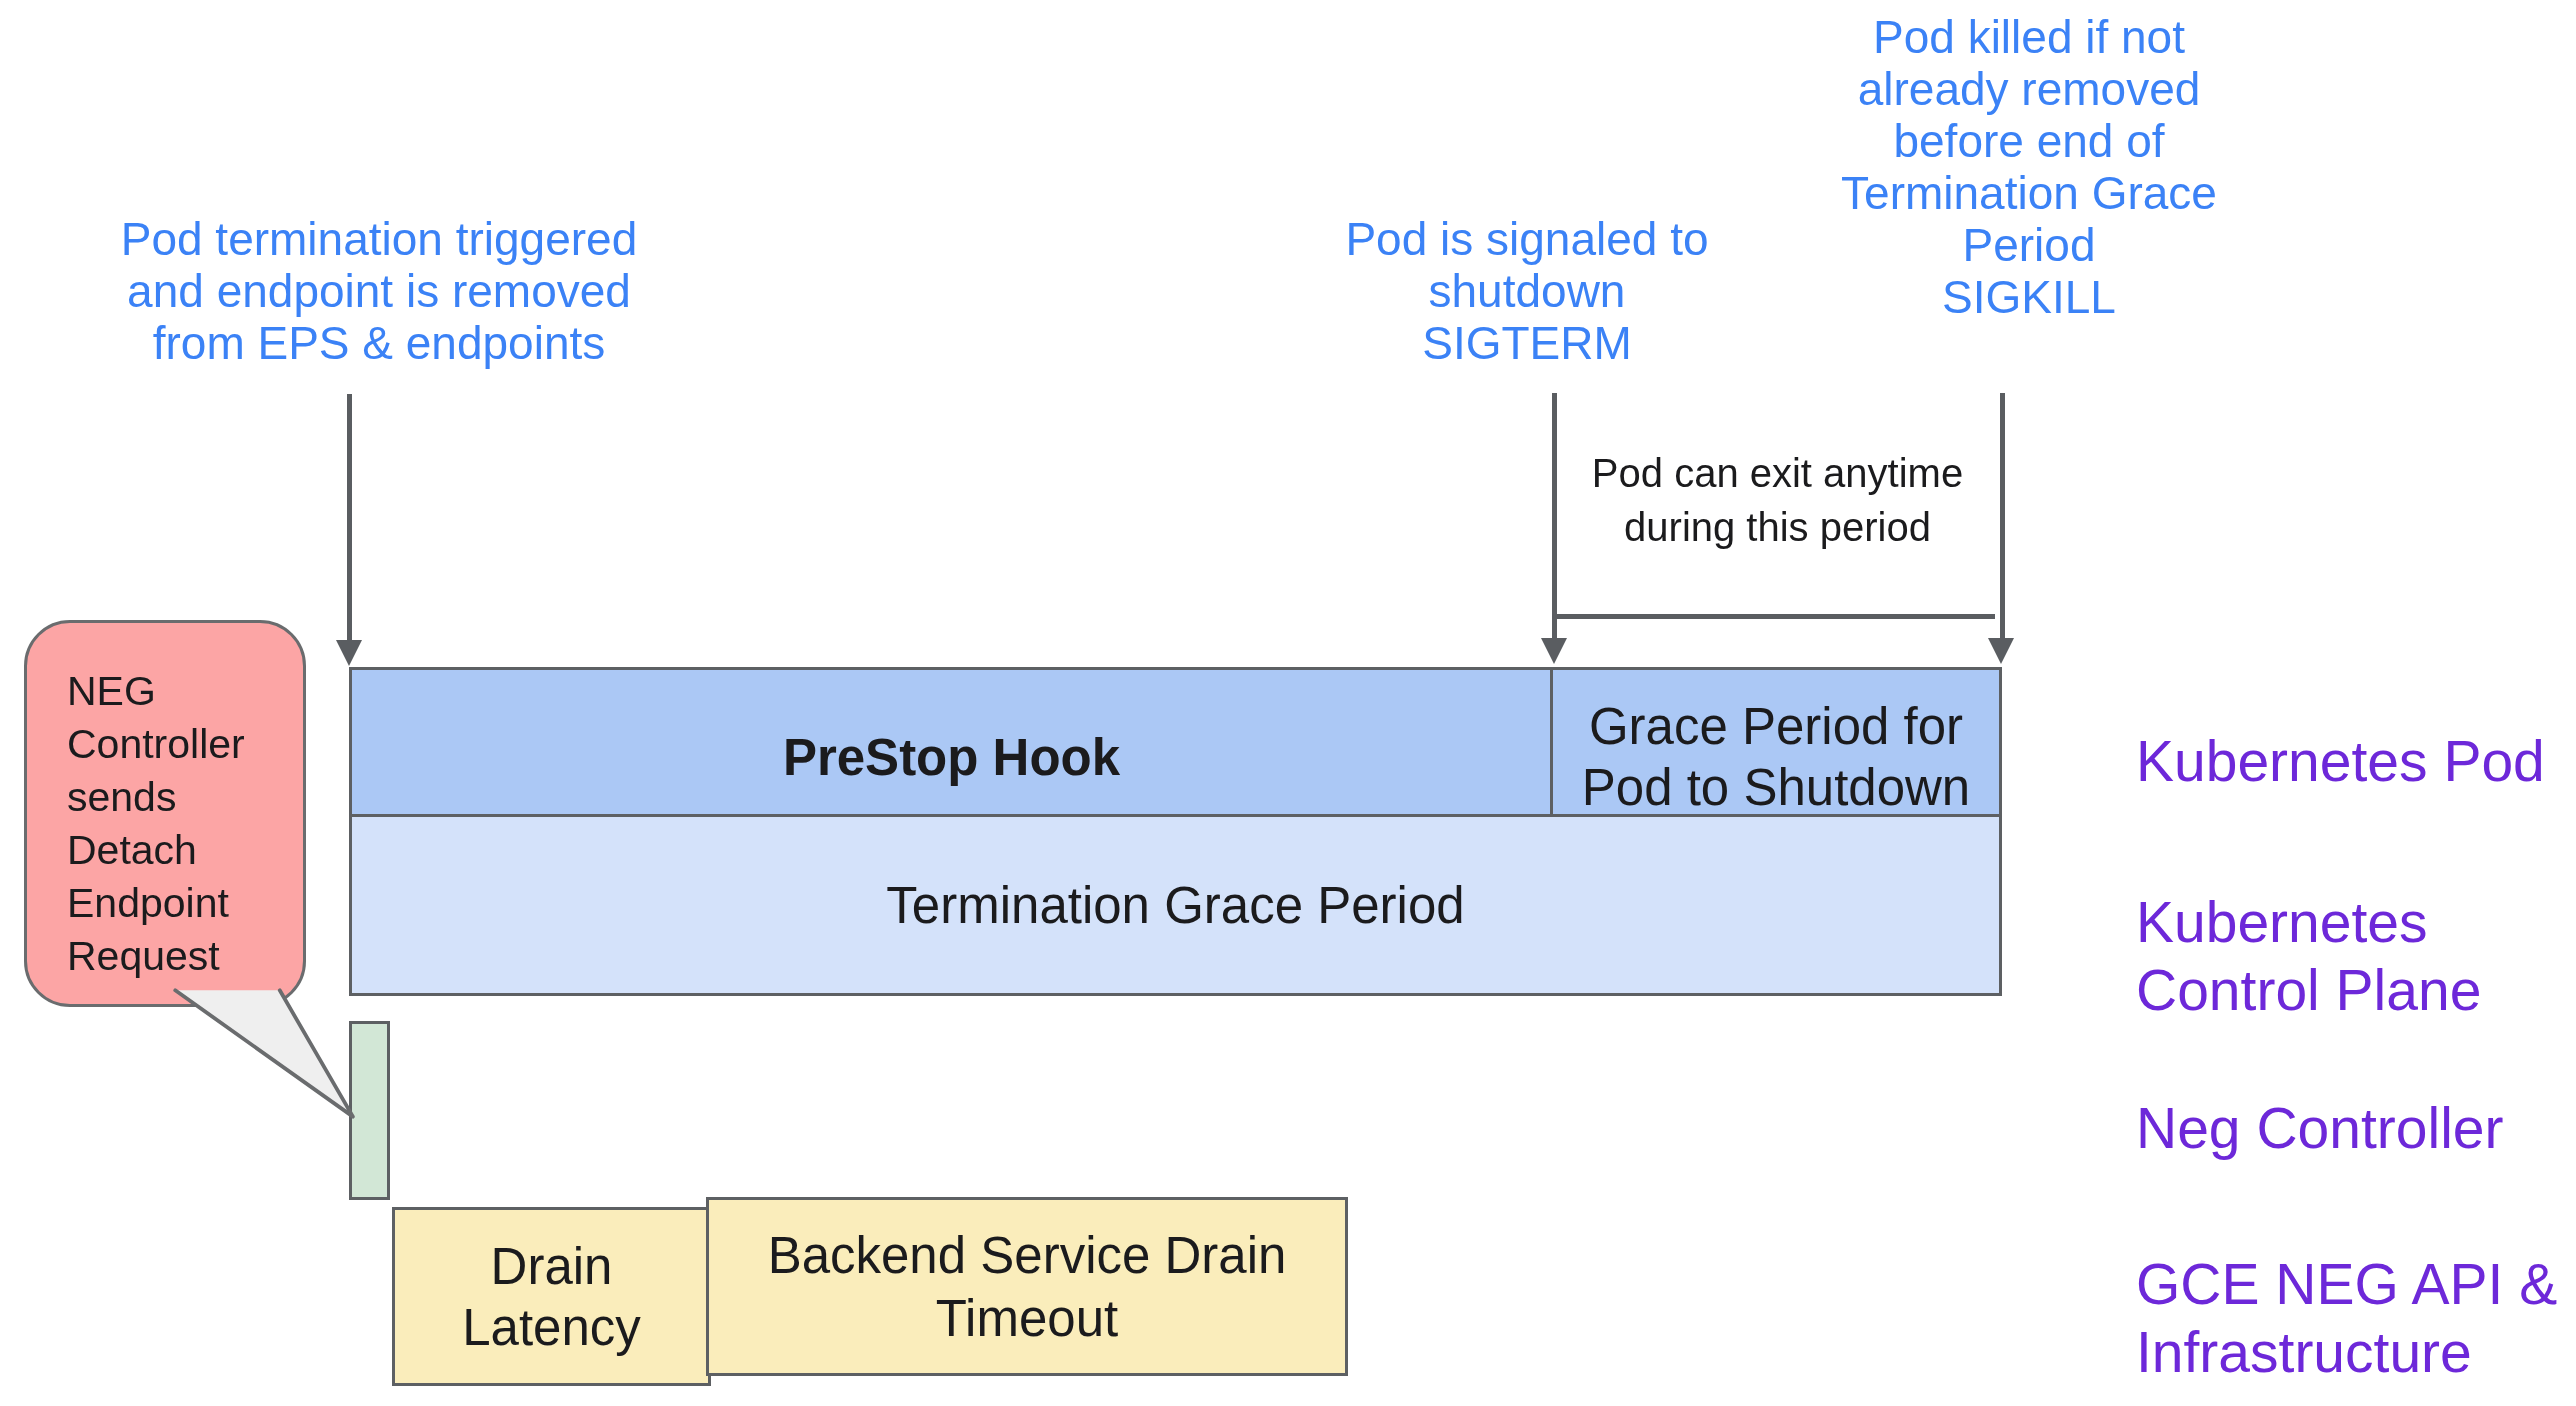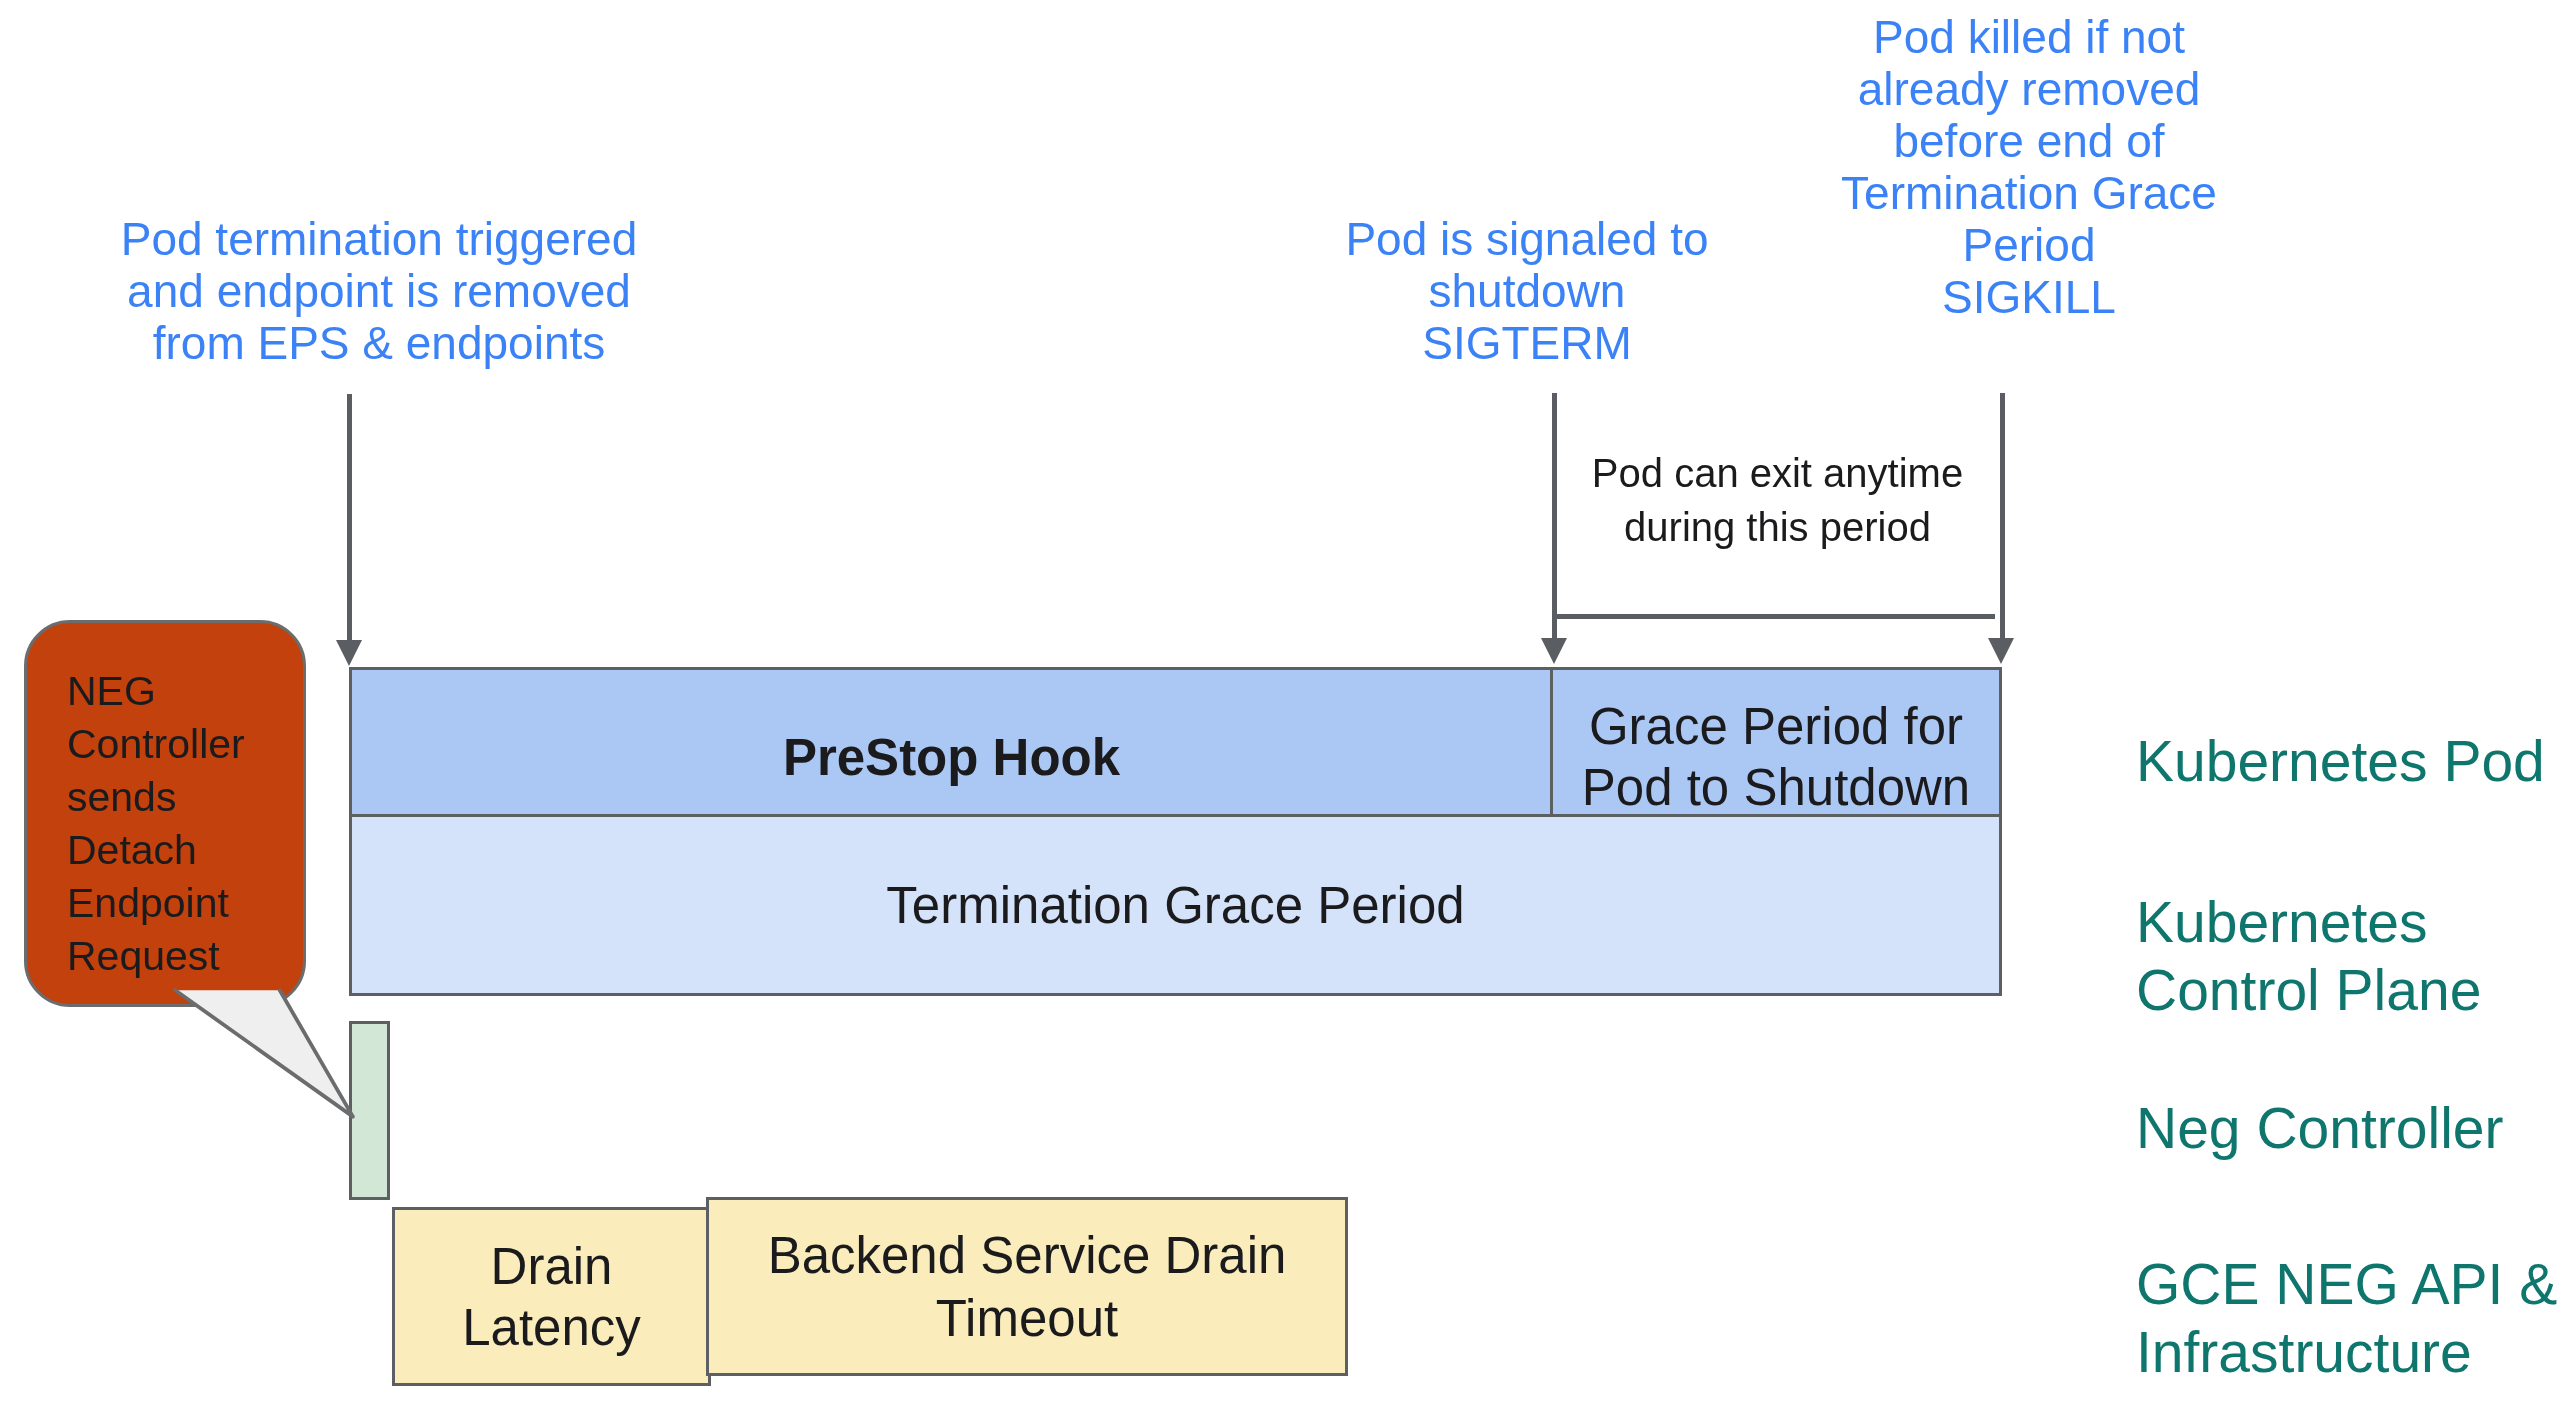--- a/index.html
+++ b/index.html
@@ -73,21 +73,21 @@
   .bar-green  { background: #d2e7d6; }
   .bar-yellow { background: #faedbb; }
   
   .bubble {
     position: absolute;
     left: 24px;
     top: 620px;
     width: 282px;
     height: 387px;
     box-sizing: border-box;
-    background: #c2410c;
+    background: #fca5a5;
     border: 3.8px solid #6a6c6e;
     border-radius: 46px;
     padding: 42px 9.5px 0 40px;
     font-size: 41px;
     line-height: 53px;
     white-space: pre-line;
     color: #1b1b1d;
   }
   .tail-svg {
     position: absolute;
@@ -96,21 +96,21 @@
     width: 228px;
     height: 152px;
   }
   
   .lane {
     position: absolute;
     left: 2136px;
     font-size: 57px;
     line-height: 68px;
     white-space: pre-line;
-    color: #0f766e;
+    color: #6d28d9;
   }
 </style>
 </head>
 <body>
 
 <div class="canvas">
 
   <div class="ann" style="left:47px; top:213px; width:664px;">Pod termination triggered
 and endpoint is removed
 from EPS &amp; endpoints</div>

